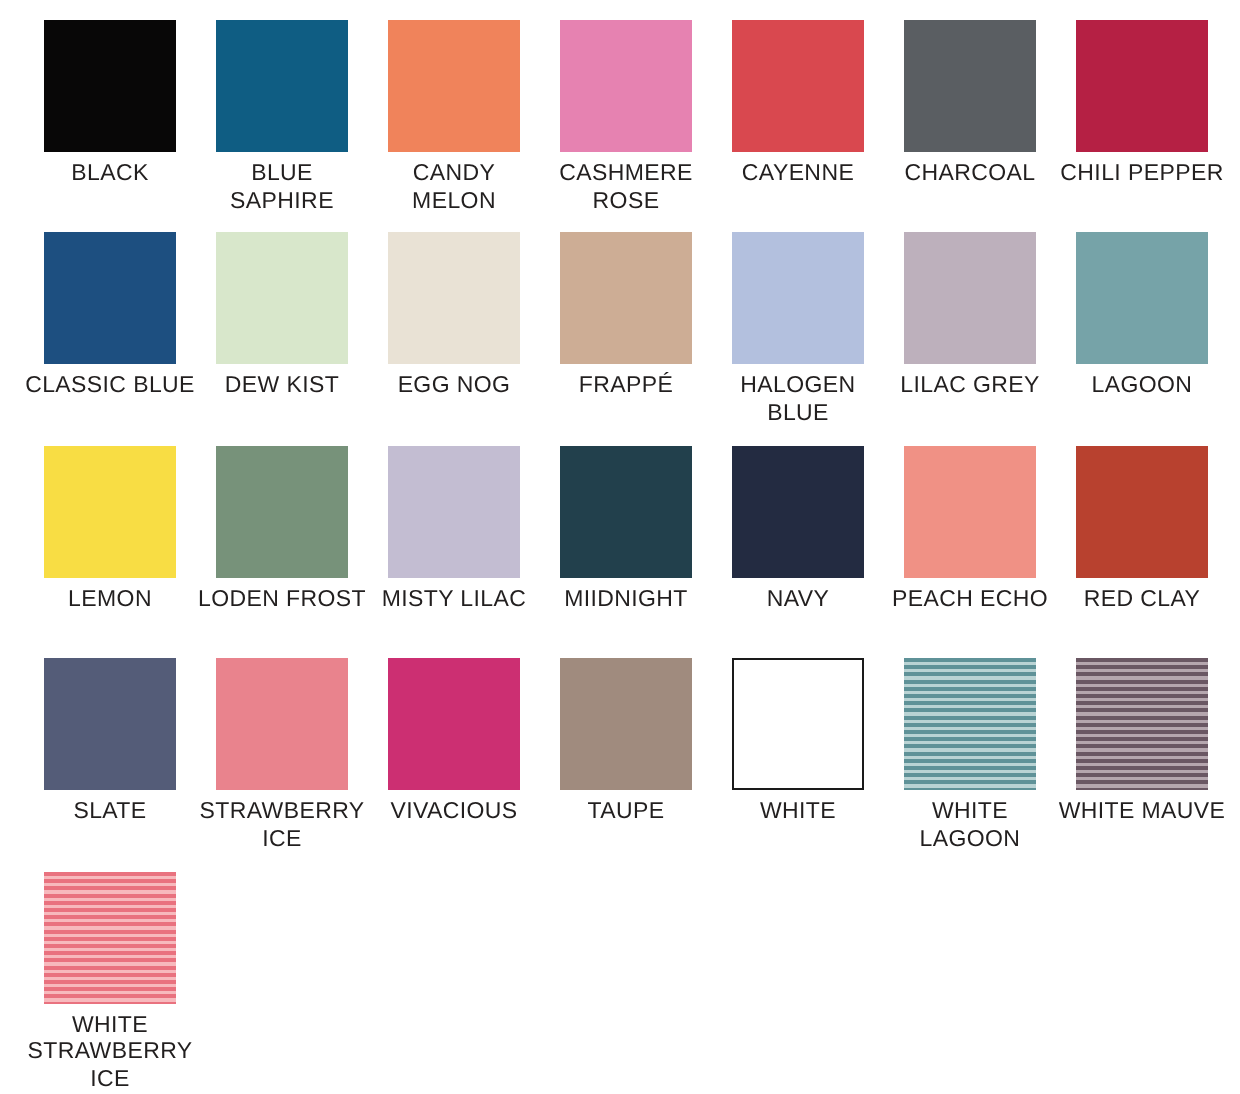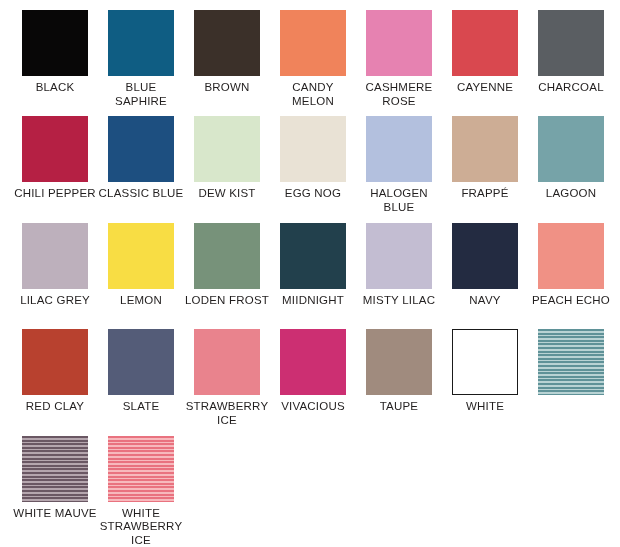--- a/index.html
+++ b/index.html
@@ -57,24 +57,20 @@
 <div id="swatch-grid">
     <div class="swatch-cell">
       <div class="swatch-chip" style="background: rgb(8, 7, 7);"></div>
       <div class="swatch-label">BLACK</div>
     </div>
     <div class="swatch-cell">
       <div class="swatch-chip" style="background: rgb(15, 93, 131);"></div>
       <div class="swatch-label">BLUE SAPHIRE</div>
     </div>
     <div class="swatch-cell">
-      <div class="swatch-chip" style="background: rgb(59, 48, 41);"></div>
-      <div class="swatch-label">BROWN</div>
-    </div>
-    <div class="swatch-cell">
       <div class="swatch-chip" style="background: rgb(240, 131, 91);"></div>
       <div class="swatch-label">CANDY MELON</div>
     </div>
     <div class="swatch-cell">
       <div class="swatch-chip" style="background: rgb(230, 130, 177);"></div>
       <div class="swatch-label">CASHMERE ROSE</div>
     </div>
     <div class="swatch-cell">
       <div class="swatch-chip" style="background: rgb(217, 72, 79);"></div>
       <div class="swatch-label">CAYENNE</div>
@@ -93,50 +89,50 @@
     </div>
     <div class="swatch-cell">
       <div class="swatch-chip" style="background: rgb(216, 231, 203);"></div>
       <div class="swatch-label">DEW KIST</div>
     </div>
     <div class="swatch-cell">
       <div class="swatch-chip" style="background: rgb(233, 226, 213);"></div>
       <div class="swatch-label">EGG NOG</div>
     </div>
     <div class="swatch-cell">
+      <div class="swatch-chip" style="background: rgb(205, 173, 149);"></div>
+      <div class="swatch-label">FRAPPÉ</div>
+    </div>
+    <div class="swatch-cell">
       <div class="swatch-chip" style="background: rgb(179, 192, 222);"></div>
       <div class="swatch-label">HALOGEN BLUE</div>
     </div>
     <div class="swatch-cell">
-      <div class="swatch-chip" style="background: rgb(205, 173, 149);"></div>
-      <div class="swatch-label">FRAPPÉ</div>
+      <div class="swatch-chip" style="background: rgb(189, 176, 188);"></div>
+      <div class="swatch-label">LILAC GREY</div>
     </div>
     <div class="swatch-cell">
       <div class="swatch-chip" style="background: rgb(118, 163, 168);"></div>
       <div class="swatch-label">LAGOON</div>
-    </div>
-    <div class="swatch-cell">
-      <div class="swatch-chip" style="background: rgb(189, 176, 188);"></div>
-      <div class="swatch-label">LILAC GREY</div>
     </div>
     <div class="swatch-cell">
       <div class="swatch-chip" style="background: rgb(248, 221, 68);"></div>
       <div class="swatch-label">LEMON</div>
     </div>
     <div class="swatch-cell">
       <div class="swatch-chip" style="background: rgb(119, 146, 122);"></div>
       <div class="swatch-label">LODEN FROST</div>
     </div>
     <div class="swatch-cell">
+      <div class="swatch-chip" style="background: rgb(195, 189, 210);"></div>
+      <div class="swatch-label">MISTY LILAC</div>
+    </div>
+    <div class="swatch-cell">
       <div class="swatch-chip" style="background: rgb(34, 64, 76);"></div>
       <div class="swatch-label">MIIDNIGHT</div>
-    </div>
-    <div class="swatch-cell">
-      <div class="swatch-chip" style="background: rgb(195, 189, 210);"></div>
-      <div class="swatch-label">MISTY LILAC</div>
     </div>
     <div class="swatch-cell">
       <div class="swatch-chip" style="background: rgb(35, 43, 65);"></div>
       <div class="swatch-label">NAVY</div>
     </div>
     <div class="swatch-cell">
       <div class="swatch-chip" style="background: rgb(240, 145, 133);"></div>
       <div class="swatch-label">PEACH ECHO</div>
     </div>
     <div class="swatch-cell">
@@ -158,20 +154,21 @@
     <div class="swatch-cell">
       <div class="swatch-chip" style="background: rgb(160, 139, 126);"></div>
       <div class="swatch-label">TAUPE</div>
     </div>
     <div class="swatch-cell">
       <div class="swatch-chip bordered" style="background: rgb(255, 255, 255);"></div>
       <div class="swatch-label">WHITE</div>
     </div>
     <div class="swatch-cell">
       <div class="swatch-chip" style="background: repeating-linear-gradient(rgb(95, 146, 152) 0px, rgb(95, 146, 152) 2px, rgb(185, 211, 212) 2px, rgb(185, 211, 212) 3.6px);"></div>
+      <div class="swatch-label">WHITE LAGOON</div>
     </div>
     <div class="swatch-cell">
       <div class="swatch-chip" style="background: repeating-linear-gradient(rgb(106, 87, 99) 0px, rgb(106, 87, 99) 2px, rgb(181, 166, 174) 2px, rgb(181, 166, 174) 3.6px);"></div>
       <div class="swatch-label">WHITE MAUVE</div>
     </div>
     <div class="swatch-cell">
       <div class="swatch-chip" style="background: repeating-linear-gradient(rgb(233, 114, 127) 0px, rgb(233, 114, 127) 2px, rgb(247, 185, 189) 2px, rgb(247, 185, 189) 3.6px);"></div>
       <div class="swatch-label">WHITE STRAWBERRY ICE</div>
     </div>
   </div>

